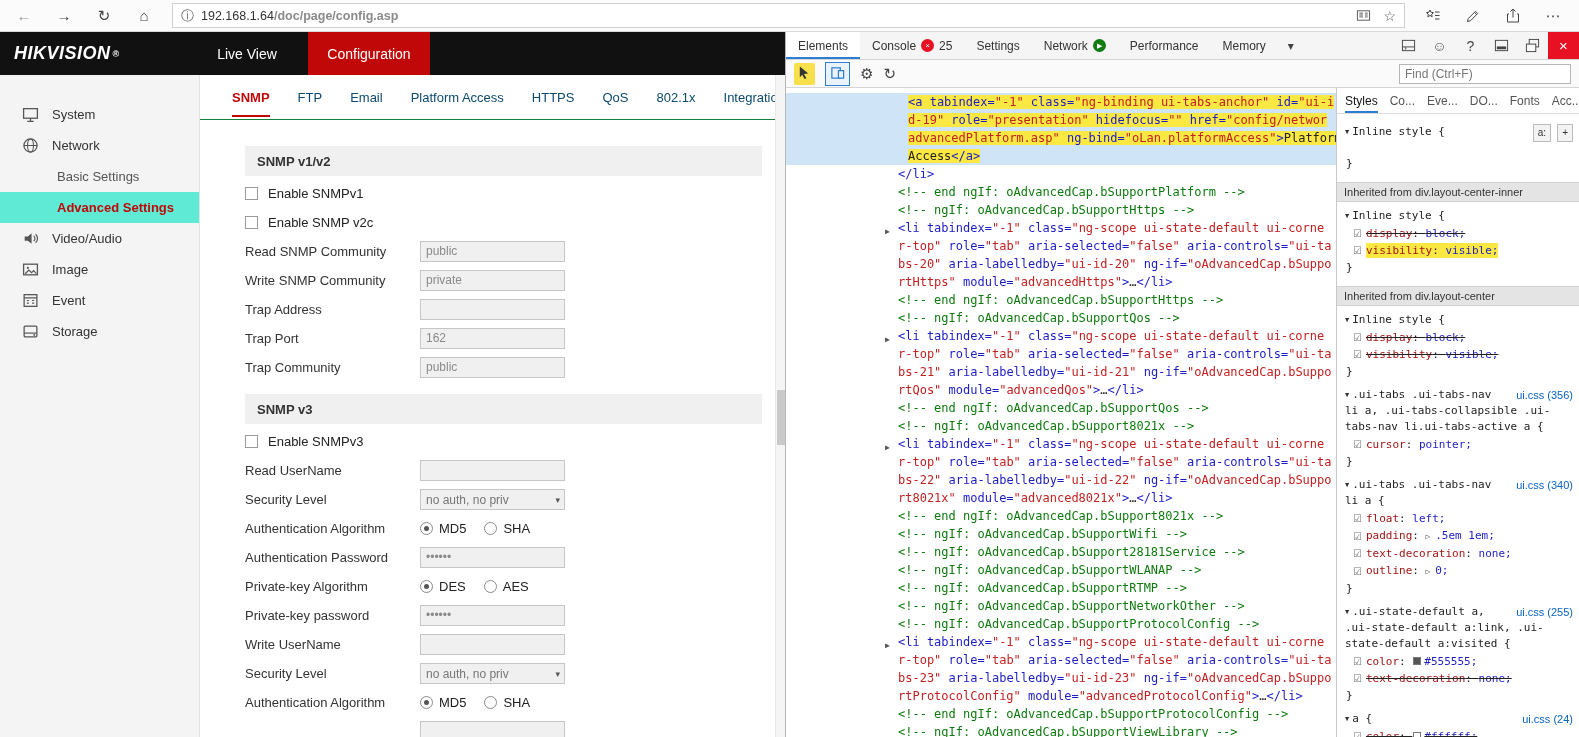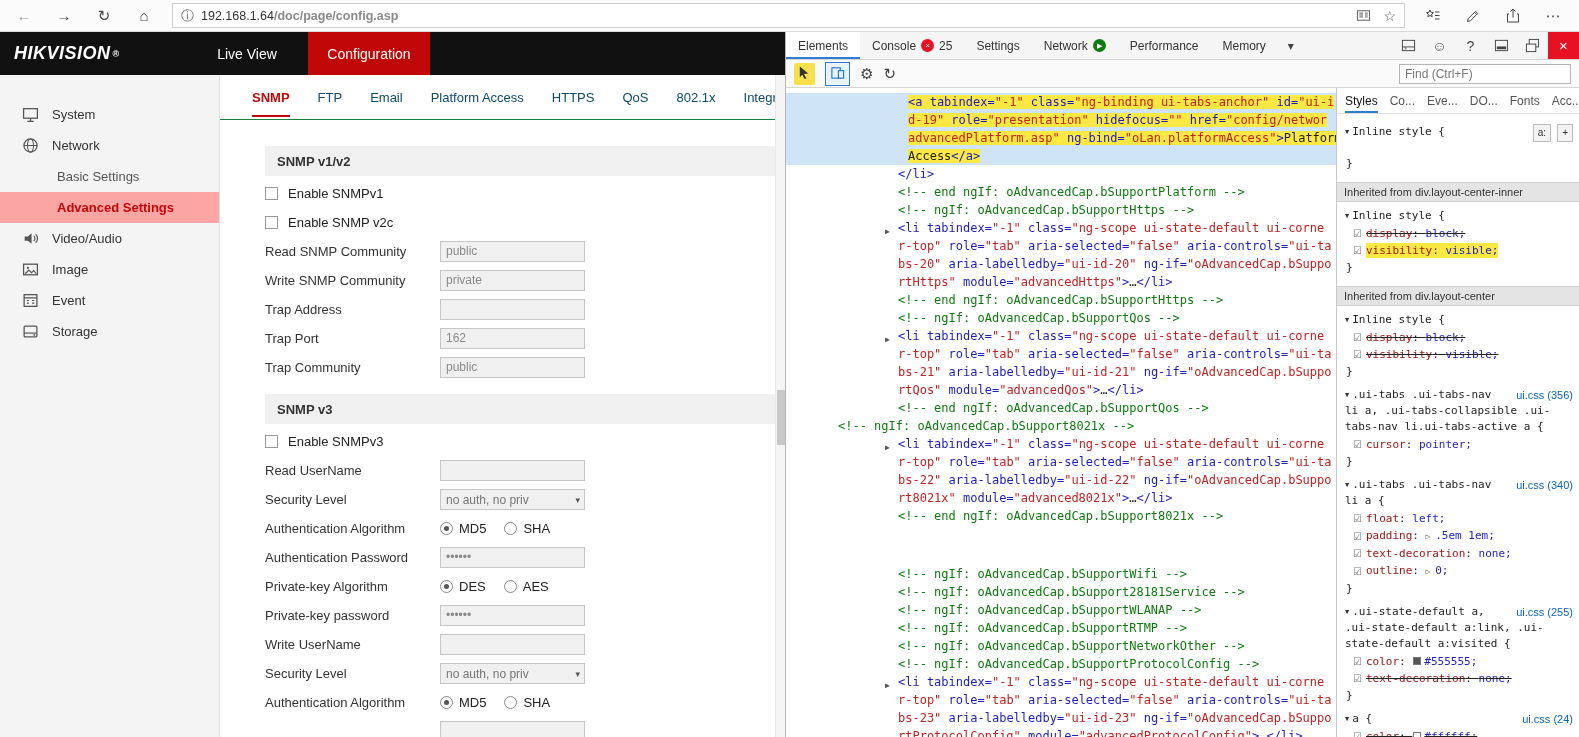--- a/index.html
+++ b/index.html
@@ -22,25 +22,25 @@
 
   
   .hikpage { position:absolute; top:32px; left:0; width:785px; height:705px; background:#fff; overflow:hidden; }
   .hik-top { height:43px; background:#111; display:flex; align-items:stretch; }
   .hik-logo { width:186px; color:#fff; font-style:italic; font-weight:bold; font-size:18px; display:flex; align-items:center; padding-left:14px; letter-spacing:.5px; }
   .hik-logo sup { font-size:9px; font-style:normal; margin-left:2px; }
   .hik-nav { display:flex; }
   .hik-nav-tab { width:122px; display:flex; align-items:center; justify-content:center; color:#fff; font-size:14px; cursor:pointer; }
   .hik-nav-tab.active { background:#c10808; }
   .hik-body { display:flex; height:662px; }
-  .sidebar { width:220px; background:#f4f4f4; border-right:1px solid #e2e2e2; padding-top:24px; }
+  .sidebar { width:200px; background:#f4f4f4; border-right:1px solid #e2e2e2; padding-top:24px; }
   .side-item { height:31px; display:flex; align-items:center; padding-left:22px; gap:13px; color:#333; cursor:pointer; }
   .side-ic { width:17px; height:17px; display:flex; }
   .side-sub { height:31px; display: flex; align-items:center; padding-left:57px; color:#555; cursor:pointer; }
-  .side-sub.active { background:#fca5a5; color:#c10808; font-weight:bold; }
+  .side-sub.active { background:#5eead4; color:#c10808; font-weight:bold; }
   .content { flex:1; position:relative; overflow:hidden; }
   .hik-tabs { display:flex; gap:28px; padding:15px 0 0 32px; height:45px; border-bottom:1px solid #15803d; align-items:flex-start; white-space:nowrap; }
   .hik-tab { color:#0c4a6e; padding-bottom:10px; cursor:pointer; }
   .hik-tab.active { color:#c10808; font-weight:bold; border-bottom:2px solid #c10808; }
   .form { margin:26px 0 0 45px; width:517px; }
   .sec-bar { height:30px; background:#f0f0f0; font-weight:bold; display:flex; align-items:center; padding-left:12px; color:#333; }
   .sec2 { margin-top:12px; }
   #rows1, #rows2 { padding-top:3px; }
   .frow { height:29px; display:flex; align-items:center; }
   .flabel { width:175px; color:#333; }
@@ -434,27 +434,27 @@
           <div class="cl" style="padding-left: 112px;"><span class="tok-v">r-top"</span><span class="tok-t"> role=</span><span class="tok-v">"tab"</span><span class="tok-t"> aria-selected=</span><span class="tok-v">"false"</span><span class="tok-t"> aria-controls=</span><span class="tok-v">"ui-ta</span></div>
           <div class="cl" style="padding-left: 112px;"><span class="tok-v">bs-20"</span><span class="tok-t"> aria-labelledby=</span><span class="tok-v">"ui-id-20"</span><span class="tok-t"> ng-if=</span><span class="tok-v">"oAdvancedCap.bSuppo</span></div>
           <div class="cl" style="padding-left: 112px;"><span class="tok-v">rtHttps"</span><span class="tok-t"> module=</span><span class="tok-v">"advancedHttps"</span><span class="tok-t">&gt;</span><span class="tok-x">…</span><span class="tok-t">&lt;/li&gt;</span></div>
           <div class="cl" style="padding-left: 112px;"><span class="tok-c">&lt;!-- end ngIf: oAdvancedCap.bSupportHttps --&gt;</span></div>
           <div class="cl" style="padding-left: 112px;"><span class="tok-c">&lt;!-- ngIf: oAdvancedCap.bSupportQos --&gt;</span></div>
           <div class="cl" style="padding-left: 112px;"><span class="arrow" style="left: 99px;">▶</span><span class="tok-t">&lt;li tabindex=</span><span class="tok-v">"-1"</span><span class="tok-t"> class=</span><span class="tok-v">"ng-scope ui-state-default ui-corne</span></div>
           <div class="cl" style="padding-left: 112px;"><span class="tok-v">r-top"</span><span class="tok-t"> role=</span><span class="tok-v">"tab"</span><span class="tok-t"> aria-selected=</span><span class="tok-v">"false"</span><span class="tok-t"> aria-controls=</span><span class="tok-v">"ui-ta</span></div>
           <div class="cl" style="padding-left: 112px;"><span class="tok-v">bs-21"</span><span class="tok-t"> aria-labelledby=</span><span class="tok-v">"ui-id-21"</span><span class="tok-t"> ng-if=</span><span class="tok-v">"oAdvancedCap.bSuppo</span></div>
           <div class="cl" style="padding-left: 112px;"><span class="tok-v">rtQos"</span><span class="tok-t"> module=</span><span class="tok-v">"advancedQos"</span><span class="tok-t">&gt;</span><span class="tok-x">…</span><span class="tok-t">&lt;/li&gt;</span></div>
           <div class="cl" style="padding-left: 112px;"><span class="tok-c">&lt;!-- end ngIf: oAdvancedCap.bSupportQos --&gt;</span></div>
-          <div class="cl" style="padding-left: 52px;"><span class="tok-c">&lt;!-- ngIf: oAdvancedCap.bSupport8021x --&gt;</span></div>
+          <div class="cl" style="padding-left: 112px;"><span class="tok-c">&lt;!-- ngIf: oAdvancedCap.bSupport8021x --&gt;</span></div>
           <div class="cl" style="padding-left: 112px;"><span class="arrow" style="left: 99px;">▶</span><span class="tok-t">&lt;li tabindex=</span><span class="tok-v">"-1"</span><span class="tok-t"> class=</span><span class="tok-v">"ng-scope ui-state-default ui-corne</span></div>
           <div class="cl" style="padding-left: 112px;"><span class="tok-v">r-top"</span><span class="tok-t"> role=</span><span class="tok-v">"tab"</span><span class="tok-t"> aria-selected=</span><span class="tok-v">"false"</span><span class="tok-t"> aria-controls=</span><span class="tok-v">"ui-ta</span></div>
           <div class="cl" style="padding-left: 112px;"><span class="tok-v">bs-22"</span><span class="tok-t"> aria-labelledby=</span><span class="tok-v">"ui-id-22"</span><span class="tok-t"> ng-if=</span><span class="tok-v">"oAdvancedCap.bSuppo</span></div>
           <div class="cl" style="padding-left: 112px;"><span class="tok-v">rt8021x"</span><span class="tok-t"> module=</span><span class="tok-v">"advanced8021x"</span><span class="tok-t">&gt;</span><span class="tok-x">…</span><span class="tok-t">&lt;/li&gt;</span></div>
           <div class="cl" style="padding-left: 112px;"><span class="tok-c">&lt;!-- end ngIf: oAdvancedCap.bSupport8021x --&gt;</span></div>
-          <div class="cl" style="padding-left: 112px; margin-top: 40px;"><span class="tok-c">&lt;!-- ngIf: oAdvancedCap.bSupportWifi --&gt;</span></div>
+          <div class="cl" style="padding-left: 112px;"><span class="tok-c">&lt;!-- ngIf: oAdvancedCap.bSupportWifi --&gt;</span></div>
           <div class="cl" style="padding-left: 112px;"><span class="tok-c">&lt;!-- ngIf: oAdvancedCap.bSupport28181Service --&gt;</span></div>
           <div class="cl" style="padding-left: 112px;"><span class="tok-c">&lt;!-- ngIf: oAdvancedCap.bSupportWLANAP --&gt;</span></div>
           <div class="cl" style="padding-left: 112px;"><span class="tok-c">&lt;!-- ngIf: oAdvancedCap.bSupportRTMP --&gt;</span></div>
           <div class="cl" style="padding-left: 112px;"><span class="tok-c">&lt;!-- ngIf: oAdvancedCap.bSupportNetworkOther --&gt;</span></div>
           <div class="cl" style="padding-left: 112px;"><span class="tok-c">&lt;!-- ngIf: oAdvancedCap.bSupportProtocolConfig --&gt;</span></div>
           <div class="cl" style="padding-left: 112px;"><span class="arrow" style="left: 99px;">▶</span><span class="tok-t">&lt;li tabindex=</span><span class="tok-v">"-1"</span><span class="tok-t"> class=</span><span class="tok-v">"ng-scope ui-state-default ui-corne</span></div>
           <div class="cl" style="padding-left: 112px;"><span class="tok-v">r-top"</span><span class="tok-t"> role=</span><span class="tok-v">"tab"</span><span class="tok-t"> aria-selected=</span><span class="tok-v">"false"</span><span class="tok-t"> aria-controls=</span><span class="tok-v">"ui-ta</span></div>
           <div class="cl" style="padding-left: 112px;"><span class="tok-v">bs-23"</span><span class="tok-t"> aria-labelledby=</span><span class="tok-v">"ui-id-23"</span><span class="tok-t"> ng-if=</span><span class="tok-v">"oAdvancedCap.bSuppo</span></div>
           <div class="cl" style="padding-left: 112px;"><span class="tok-v">rtProtocolConfig"</span><span class="tok-t"> module=</span><span class="tok-v">"advancedProtocolConfig"</span><span class="tok-t">&gt;</span><span class="tok-x">…</span><span class="tok-t">&lt;/li&gt;</span></div>
           <div class="cl" style="padding-left: 112px;"><span class="tok-c">&lt;!-- end ngIf: oAdvancedCap.bSupportProtocolConfig --&gt;</span></div>

